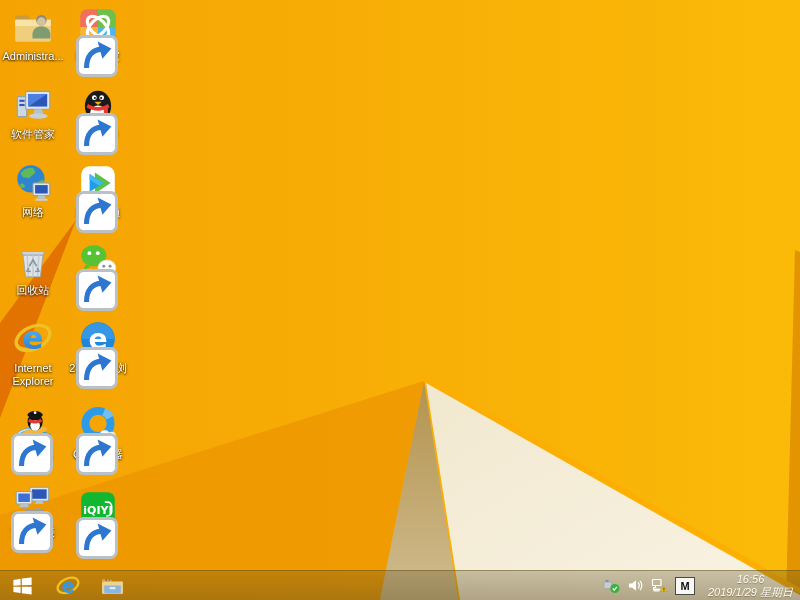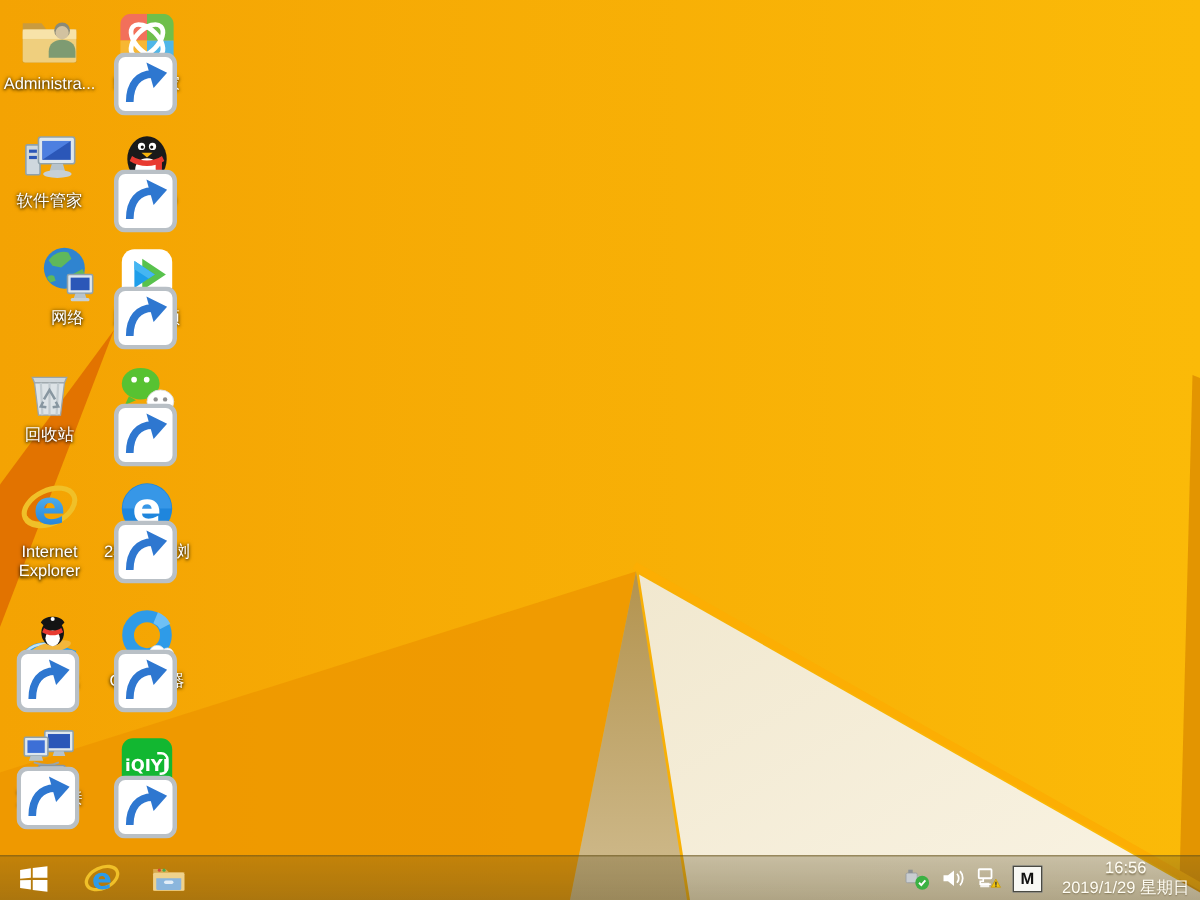--- a/index.html
+++ b/index.html
@@ -19,21 +19,21 @@
            background:linear-gradient(rgba(92,76,30,.30),rgba(92,76,30,.46));
            border-top:1px solid rgba(110,85,20,.35);box-sizing:border-box;
            display:flex;align-items:center;}
   .tbtn{width:45px;height:29px;display:flex;align-items:center;justify-content:center;}
   #tray{margin-left:auto;display:flex;align-items:center;gap:7px;padding-right:7px;height:100%;}
   .trayic{width:17px;height:17px;display:flex;align-items:center;justify-content:center;}
   .trayic svg{width:17px;height:17px;display:block;}
   #ime{width:18px;height:16px;background:#f8f8f4;border:1px solid #4a4a43;color:#111;
        font-weight:bold;font-size:11px;display:flex;align-items:center;justify-content:center;}
   #clock{display:flex;flex-direction:column;align-items:center;color:#FFFDF4;
-         font-size:11px;line-height:13px;margin-left:6px;text-shadow:0 1px 1px rgba(60,45,10,.4);}
+         font-size:11px;line-height:13px;margin-left:6px;text-shadow:0 1px 1px rgba(60,45,10,.4);font-style:italic;}
 </style>
 </head>
 <body>
 
 <svg id="wall" viewBox="0 0 800 600" preserveAspectRatio="none">
   <defs>
     <linearGradient id="amber" x1="0" y1="0" x2="1" y2="0">
       <stop offset="0" stop-color="#F4A303"></stop>
         <stop offset="1" stop-color="#FBBA08"></stop>
     </linearGradient>
@@ -78,21 +78,21 @@
       <rect x="13" y="7" width="23" height="17" rx="1.5" fill="#DFE7EC" stroke="#90A2AC"></rect>
       <rect x="15.5" y="9.5" width="18" height="12" fill="#2B57B8"></rect>
       <path d="M15.5 9.5h18l-18 12z" fill="#4D7FE0"></path>
       <path d="M21.5 24h7l1.5 5h-10z" fill="#B7C3CB"></path>
       <ellipse cx="25" cy="30.5" rx="9" ry="2.5" fill="#C6D0D7"></ellipse>
     </svg>
   </span>
   <div class="lbl">软件管家</div>
 </div>
 
-<div class="dicon" style="left:12px;top:162px">
+<div class="dicon" style="left:0;top:162px">
   <span class="glyph">
     <svg viewBox="0 0 40 40">
       <circle cx="18" cy="16" r="13" fill="#2F84D0"></circle>
       <path d="M8 11c3-4.5 8.5-6.5 12.5-5l2 4-6.5 5.5-5.5-1z" fill="#5FB85C"></path>
       <path d="M23 20l6.5-3.5 2 4.5-4.5 5-4.5-2z" fill="#5FB85C"></path>
       <path d="M7 22c1-1.5 3-2 4.5-1l1 3-3.5 1z" fill="#5FB85C"></path>
       <rect x="20" y="20" width="16" height="12" rx="1" fill="#DFE7EC" stroke="#8FA1AB"></rect>
       <rect x="22" y="22" width="12" height="8" fill="#2B57B8"></rect>
       <path d="M25 32h6l1 3h-8z" fill="#B7C3CB"></path>
       <rect x="22" y="35" width="12" height="2" rx="1" fill="#C6D0D7"></rect>

